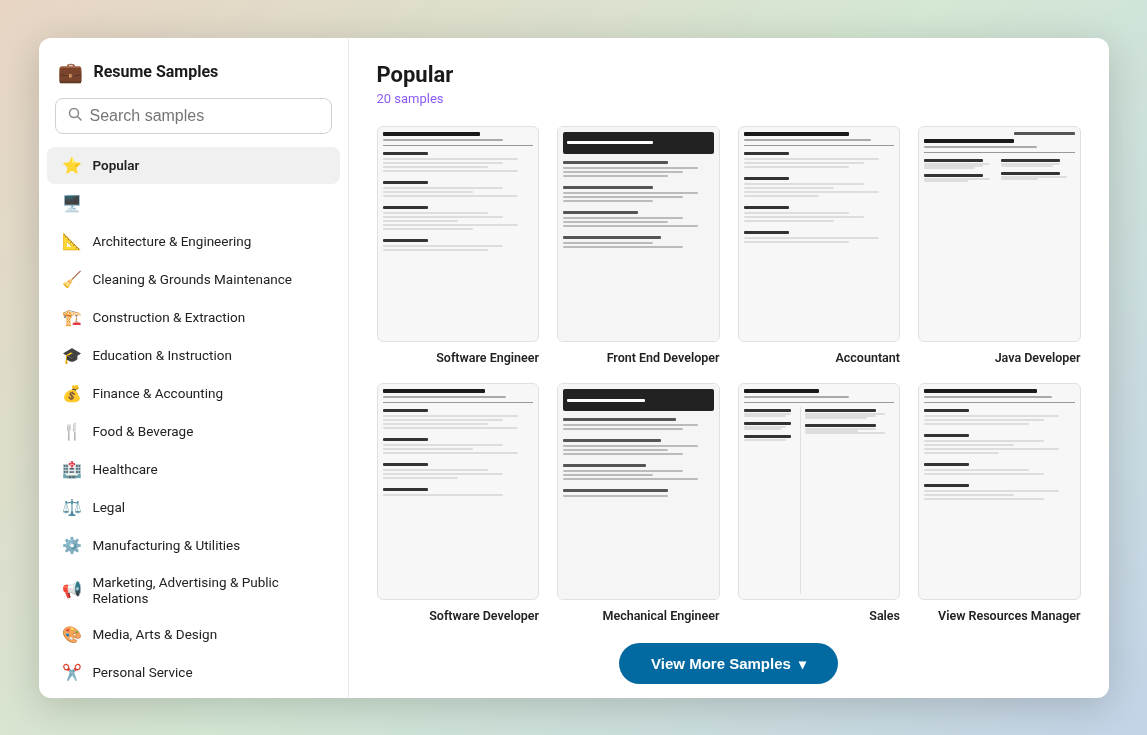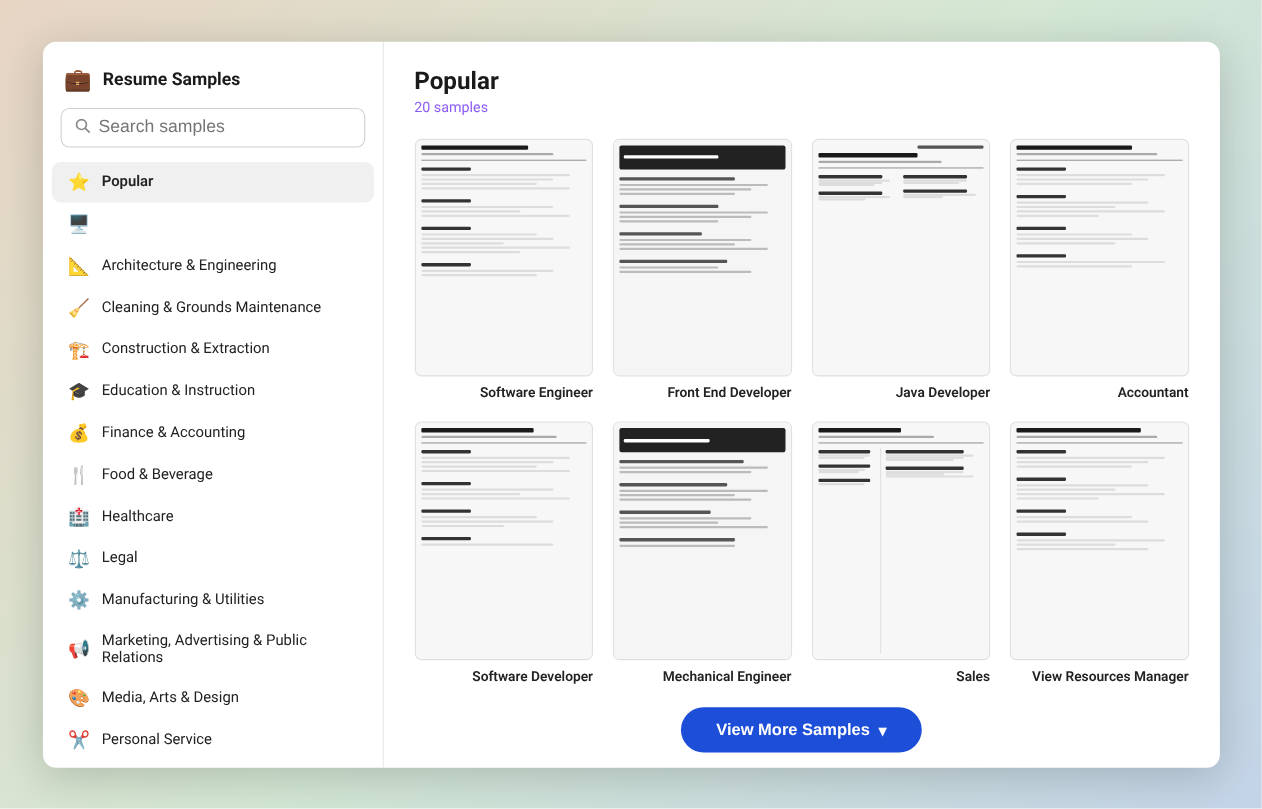--- a/index.html
+++ b/index.html
@@ -150,21 +150,21 @@
       display: flex;
       justify-content: center;
       padding: 14px 0 14px 0;
       background: transparent;
       pointer-events: none;
     }
     .view-more-btn {
       display: flex;
       align-items: flex-end;
       gap: 8px;
-      background: #1d4ed8;
+      background: #0369a1;
       color: #fff;
       border: none;
       border-radius: 28px;
       padding: 12px 32px;
       font-size: 15px;
       font-weight: 600;
       cursor: pointer;
       pointer-events: all;
       transition: background 0.15s;
     }
@@ -332,20 +332,51 @@
         <div class="rt-line w80 dark"></div>
       </div>
 
     </div>
     <div class="card-label">Front End Developer</div>
   </div>
           <div class="card">
     <div class="card-thumb">
 
       <div class="rt">
+        <div class="rt-name" style="width:70%"></div>
+        <div class="rt-sub" style="width:85%"></div>
+        <div class="rt-hr"></div>
+        <div class="rt-section"></div>
+        <div class="rt-line w90"></div>
+        <div class="rt-line w80"></div>
+        <div class="rt-line w70"></div>
+        <div class="rt-gap"></div>
+        <div class="rt-section"></div>
+        <div class="rt-line w80"></div>
+        <div class="rt-line w60"></div>
+        <div class="rt-line w90"></div>
+        <div class="rt-line w50"></div>
+        <div class="rt-gap"></div>
+        <div class="rt-section"></div>
+        <div class="rt-line w70"></div>
+        <div class="rt-line w80"></div>
+        <div class="rt-line w60"></div>
+        <div class="rt-gap"></div>
+        <div class="rt-section"></div>
+        <div class="rt-line w90"></div>
+        <div class="rt-line w70"></div>
+      </div>
+
+    </div>
+    <div class="card-label">Accountant</div>
+  </div>
+          <div class="card">
+    <div class="card-thumb">
+
+      <div class="rt">
         <div style="display:flex;justify-content:flex-end;margin-bottom:2px">
           <div style="height:3px;background:#555;border-radius:1px;width:40%"></div>
         </div>
         <div class="rt-name" style="width:60%"></div>
         <div class="rt-sub" style="width:75%"></div>
         <div class="rt-hr"></div>
         <div style="display:flex;gap:4px">
           <div style="flex:1">
             <div class="rt-section" style="width:80%"></div>
             <div class="rt-line w90"></div>
@@ -368,51 +399,20 @@
         </div>
       </div>
 
     </div>
     <div class="card-label">Java Developer</div>
   </div>
           <div class="card">
     <div class="card-thumb">
 
       <div class="rt">
-        <div class="rt-name" style="width:70%"></div>
-        <div class="rt-sub" style="width:85%"></div>
-        <div class="rt-hr"></div>
-        <div class="rt-section"></div>
-        <div class="rt-line w90"></div>
-        <div class="rt-line w80"></div>
-        <div class="rt-line w70"></div>
-        <div class="rt-gap"></div>
-        <div class="rt-section"></div>
-        <div class="rt-line w80"></div>
-        <div class="rt-line w60"></div>
-        <div class="rt-line w90"></div>
-        <div class="rt-line w50"></div>
-        <div class="rt-gap"></div>
-        <div class="rt-section"></div>
-        <div class="rt-line w70"></div>
-        <div class="rt-line w80"></div>
-        <div class="rt-line w60"></div>
-        <div class="rt-gap"></div>
-        <div class="rt-section"></div>
-        <div class="rt-line w90"></div>
-        <div class="rt-line w70"></div>
-      </div>
-
-    </div>
-    <div class="card-label">Accountant</div>
-  </div>
-          <div class="card">
-    <div class="card-thumb">
-
-      <div class="rt">
         <div class="rt-name" style="width:68%"></div>
         <div class="rt-sub" style="width:82%"></div>
         <div class="rt-hr"></div>
         <div class="rt-section"></div>
         <div class="rt-line w90"></div>
         <div class="rt-line w80"></div>
         <div class="rt-line w70"></div>
         <div class="rt-line w90"></div>
         <div class="rt-gap"></div>
         <div class="rt-section"></div>

